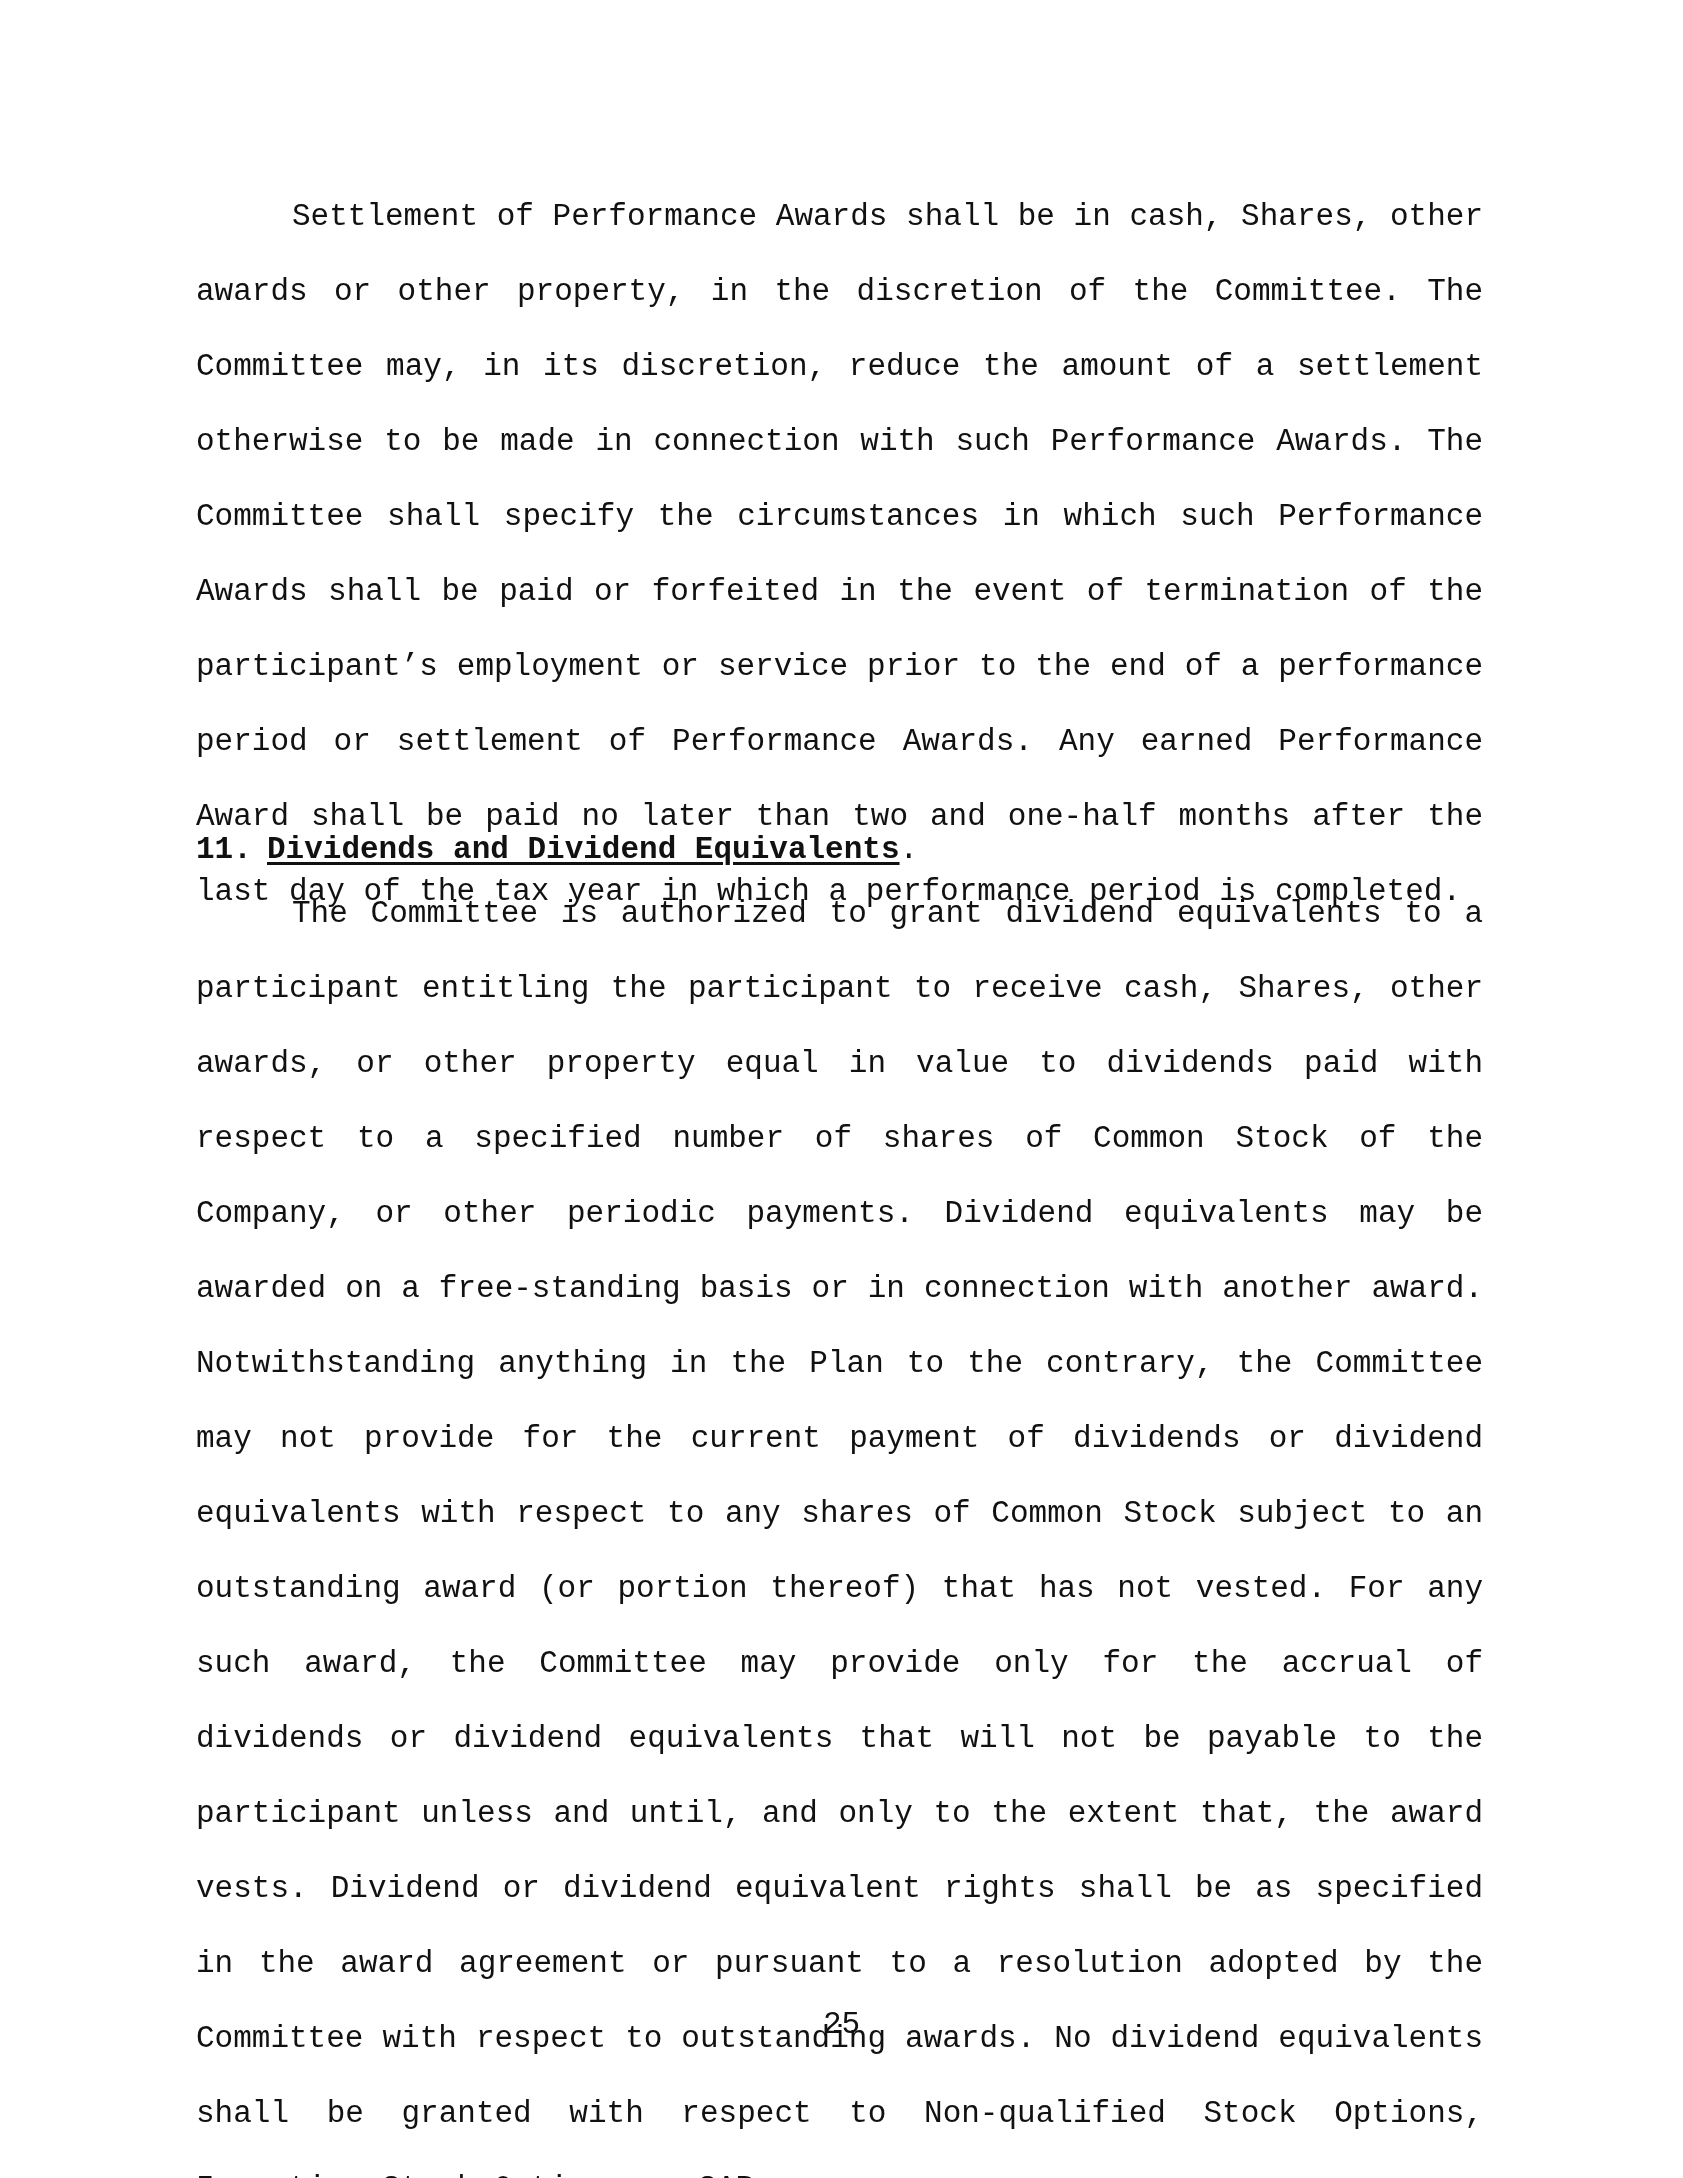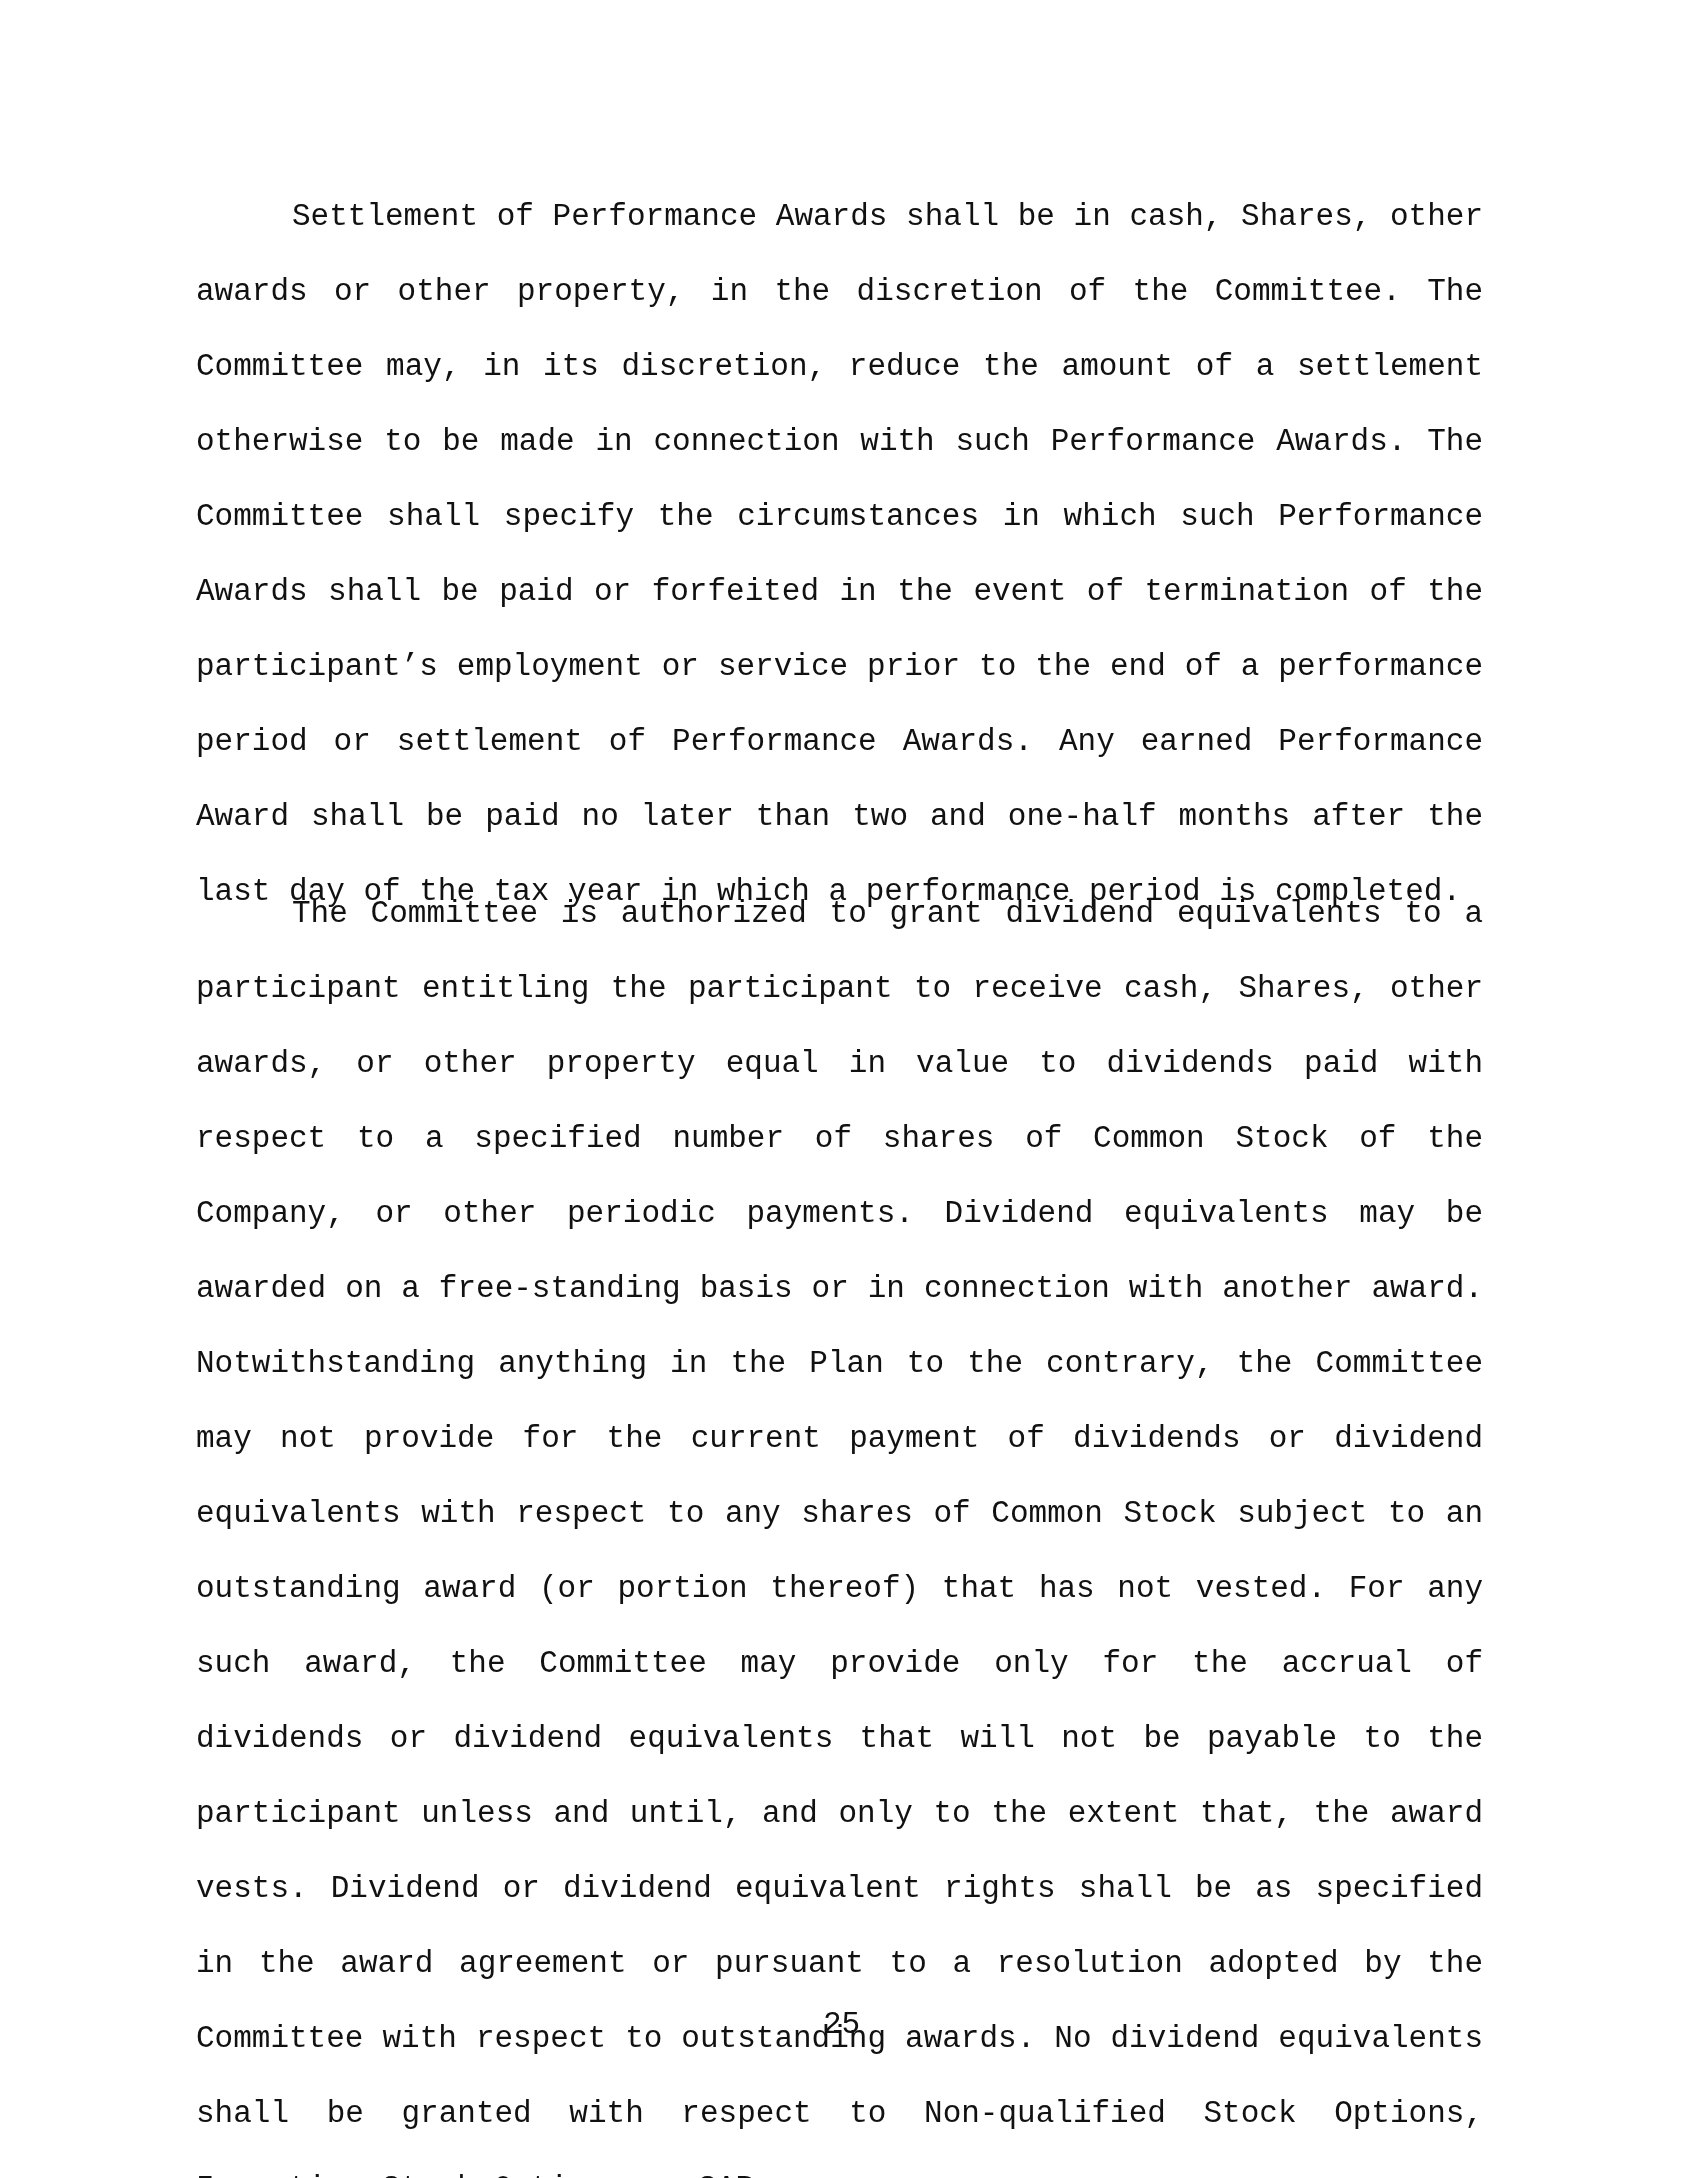--- a/index.html
+++ b/index.html
@@ -68,19 +68,22 @@
       margin: 0;
     }
   </style>
 </head>
 <body>
 
 <div class="page">
 
   <p class="body-text para-1">Settlement of Performance Awards shall be in cash, Shares, other awards or other property, in the discretion of the Committee. The Committee may, in its discretion, reduce the amount of a settlement otherwise to be made in connection with such Performance Awards. The Committee shall specify the circumstances in which such Performance Awards shall be paid or forfeited in the event of termination of the participant’s employment or service prior to the end of a performance period or settlement of Performance Awards. Any earned Performance Award shall be paid no later than two and one-half months after the last day of the tax year in which a performance period is completed.</p>
 
+  <h2 class="heading">
+    <span class="num">11.</span><span class="title">Dividends and Dividend Equivalents</span><span class="period">.</span>
+  </h2>
 
   <p class="body-text para-2">The Committee is authorized to grant dividend equivalents to a participant entitling the participant to receive cash, Shares, other awards, or other property equal in value to dividends paid with respect to a specified number of shares of Common Stock of the Company, or other periodic payments. Dividend equivalents may be awarded on a free-standing basis or in connection with another award. Notwithstanding anything in the Plan to the contrary, the Committee may not provide for the current payment of dividends or dividend equivalents with respect to any shares of Common Stock subject to an outstanding award (or portion thereof) that has not vested. For any such award, the Committee may provide only for the accrual of dividends or dividend equivalents that will not be payable to the participant unless and until, and only to the extent that, the award vests. Dividend or dividend equivalent rights shall be as specified in the award agreement or pursuant to a resolution adopted by the Committee with respect to outstanding awards. No dividend equivalents shall be granted with respect to Non-qualified Stock Options, Incentive Stock Options or SARs.</p>
 
   <p class="page-number">25</p>
 
 </div>
 
 
 </body></html>

